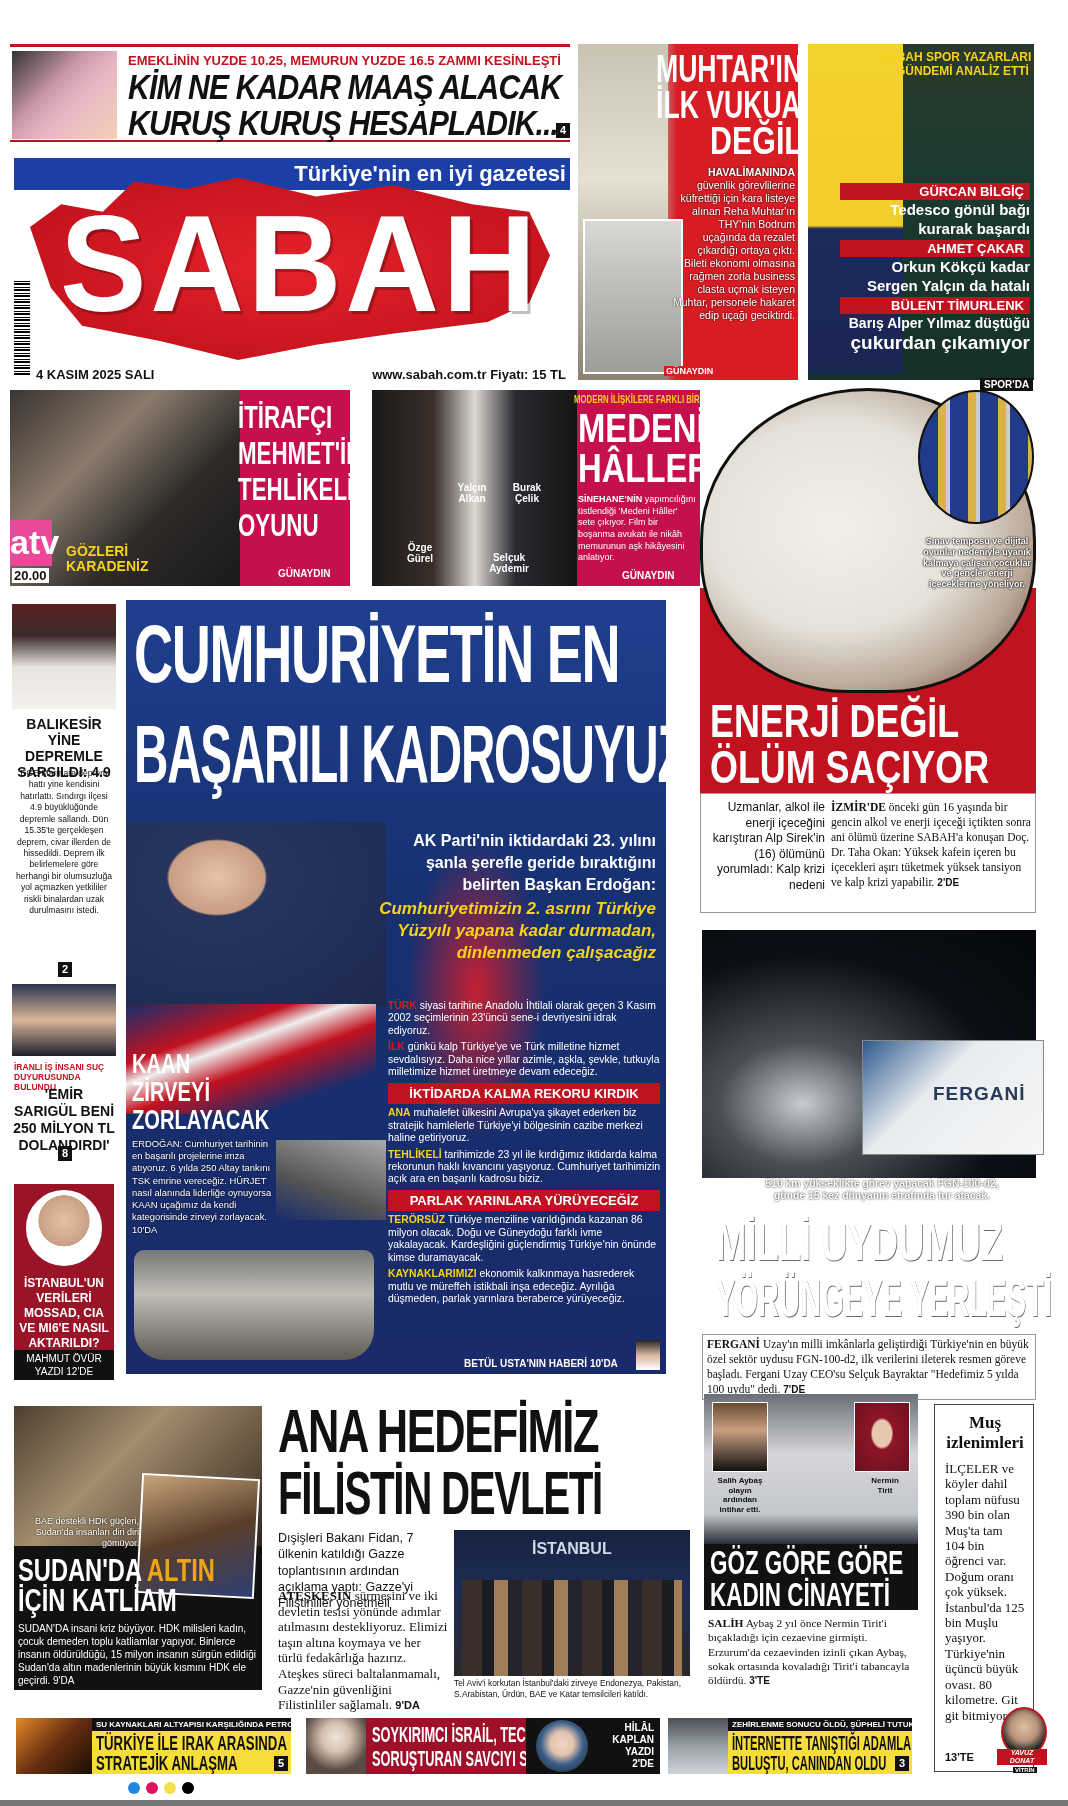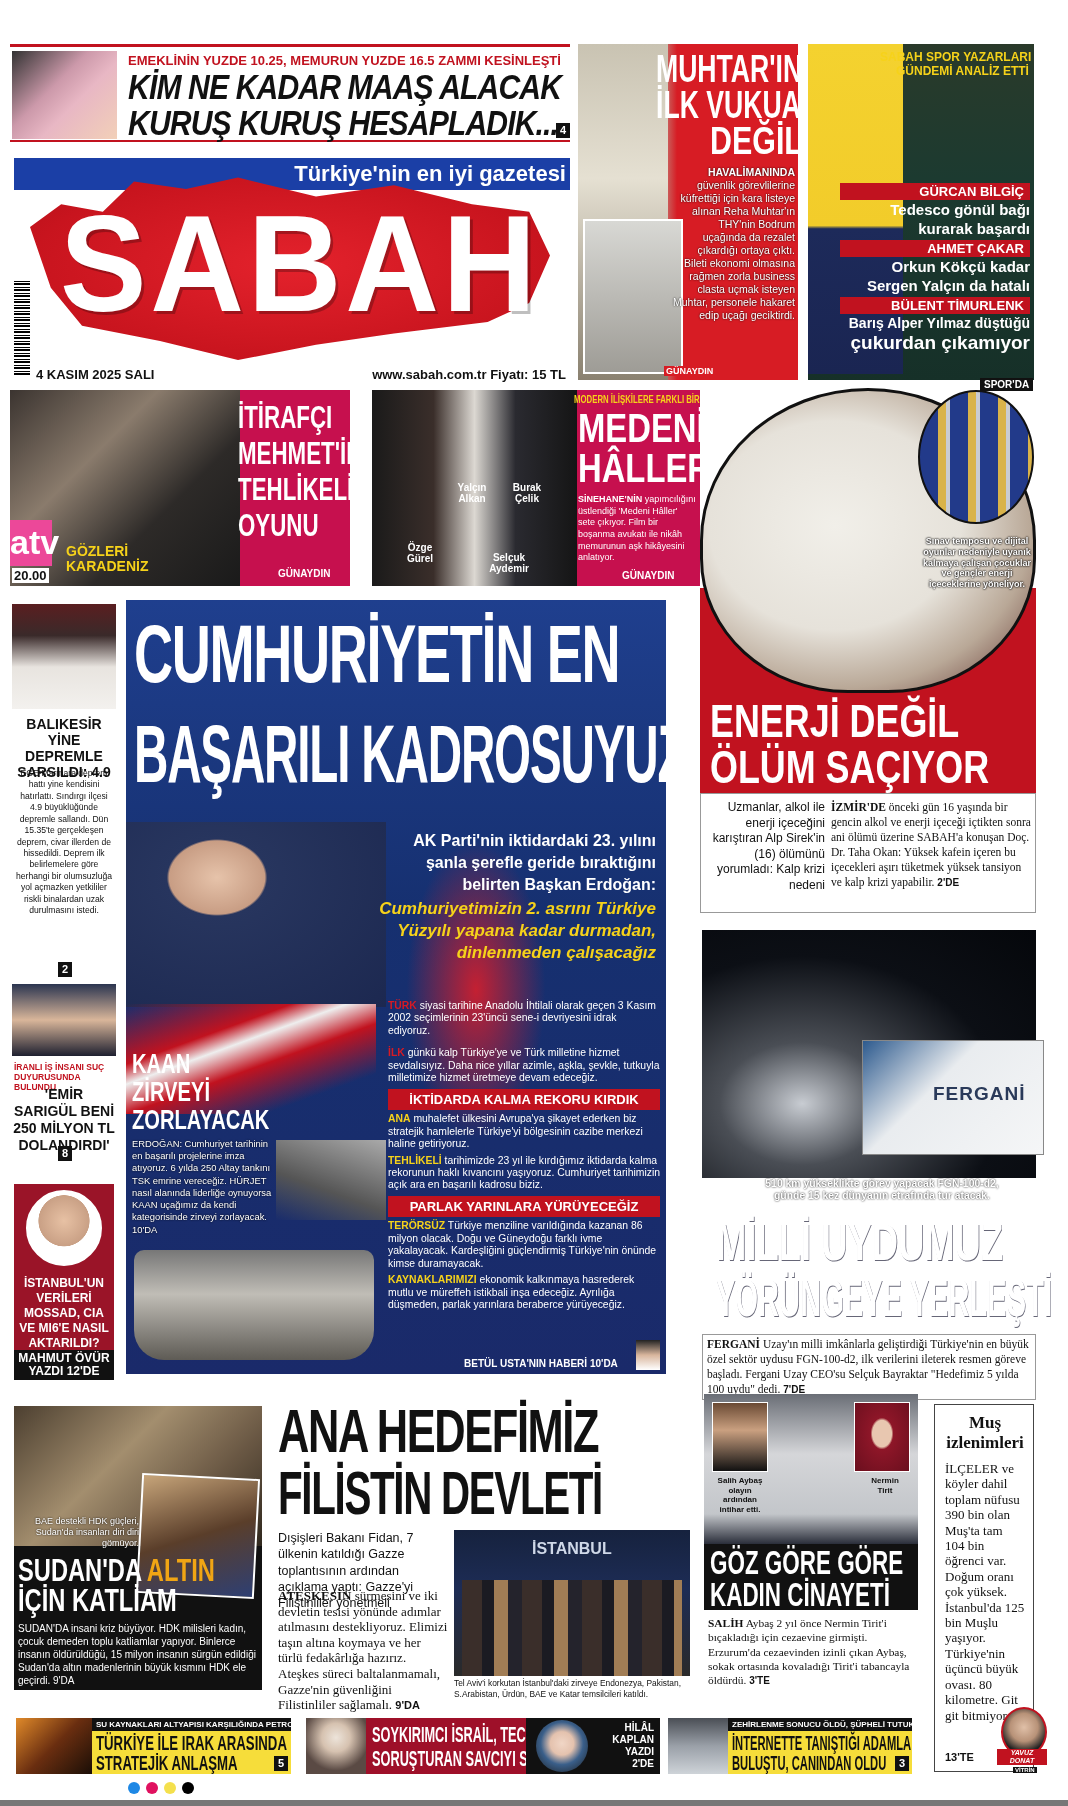--- a/index.html
+++ b/index.html
@@ -127,21 +127,21 @@
 <div class="abs" style="left:12px;top:978px;width:104px;height:200px">
   <div class="abs photo" style="left:0;top:6px;width:104px;height:72px;background:linear-gradient(180deg,#2b3550 0%,#d9b69a 50%,#1e2030 100%)"></div>
   <div class="abs" style="left:2px;top:84px;width:104px;font-size:8.5px;color:#c1121f;font-weight:bold;line-height:1.2">İRANLI İŞ İNSANI SUÇ DUYURUSUNDA BULUNDU</div>
   <div class="abs" style="left:0;top:108px;width:104px;font-size:14px;font-weight:bold;line-height:17px;text-align:center">'EMİR SARIGÜL BENİ 250 MİLYON TL DOLANDIRDI'</div>
   <span class="abs pagebox" style="left:46px;top:168px">8</span>
 </div>
 
 <div class="abs" style="left:14px;top:1184px;width:100px;height:196px;background:#9a1428">
   <div class="abs photo" style="left:12px;top:6px;width:76px;height:76px;border-radius:50%;background:radial-gradient(circle at 50% 40%,#e7c1a4 0%,#c9a085 45%,#fff 46%);border:2px solid #fff"></div>
   <div class="abs" style="left:4px;top:92px;width:92px;font-size:12px;font-weight:bold;color:#fff;line-height:15px;text-align:center">İSTANBUL'UN VERİLERİ MOSSAD, CIA VE MI6'E NASIL AKTARILDI?</div>
-  <div class="abs" style="left:0;top:166px;width:100px;height:30px;background:#111;color:#fff;font-size:12px;font-weight:bold;text-align:center;line-height:13px;padding-top:2px">
+  <div class="abs" style="left:0;top:166px;width:100px;height:30px;background:#111;color:#fff;font-size:10px;font-weight:normal;text-align:center;line-height:13px;padding-top:2px">
     <div>MAHMUT ÖVÜR</div>
     <div>YAZDI 12'DE</div>
   </div>
 </div>
 
 <div class="abs" style="left:126px;top:600px;width:540px;height:774px;background:linear-gradient(180deg,#1f3f8e 0%,#163070 40%,#1a2a6a 100%);overflow:hidden">
   <div class="abs" style="left:280px;top:240px;width:140px;height:300px;background:radial-gradient(ellipse,#c42032 0%,rgba(196,32,50,0) 70%)"></div>
   <div class="abs" style="left:8px;top:4px;font-size:82px;font-weight:bold;color:#fff;white-space:nowrap;letter-spacing:-2px;transform:scaleX(0.66);transform-origin:left;line-height:100px">CUMHURİYETİN EN</div>
   <div class="abs" style="left:8px;top:104px;font-size:82px;font-weight:bold;color:#fff;white-space:nowrap;letter-spacing:-2px;transform:scaleX(0.58);transform-origin:left;line-height:100px">BAŞARILI KADROSUYUZ</div>
   <div class="abs photo" style="left:0;top:222px;width:260px;height:185px;background:radial-gradient(ellipse at 35% 30%,#e6c3aa 0%,#c89d84 20%,#27355e 21%,#1c2850 100%)"></div>
@@ -150,21 +150,21 @@
   <div class="abs photo" style="left:0;top:404px;width:250px;height:110px;background:linear-gradient(160deg,rgba(0,0,0,0) 0%,#c1121f 30%,#eee 40%,#c1121f 55%,rgba(0,0,0,0) 80%)"></div>
   <div class="abs photo" style="left:150px;top:540px;width:110px;height:80px;background:linear-gradient(200deg,#aaa 0%,#555 60%,rgba(0,0,0,0) 100%)"></div>
   <div class="abs photo" style="left:8px;top:650px;width:240px;height:110px;background:linear-gradient(180deg,#777 0%,#c0bdb6 40%,#5e5b55 100%);border-radius:10px 10px 30px 30px"></div>
   <div class="abs" style="left:6px;top:450px;font-size:28px;font-weight:bold;color:#fff;line-height:28px;transform:scaleX(0.72);transform-origin:left">
     <div>KAAN</div>
     <div>ZİRVEYİ</div>
     <div>ZORLAYACAK</div>
   </div>
   <p class="abs" style="left:6px;top:538px;width:140px;font-size:9.4px;color:#fff;line-height:1.3;text-shadow:0 0 2px #000">ERDOĞAN: Cumhuriyet tarihinin en başarılı projelerine imza atıyoruz. 6 yılda 250 Altay tankını TSK emrine vereceğiz. HÜRJET nasıl alanında liderliğe oynuyorsa KAAN uçağımız da kendi kategorisinde zirveyi zorlayacak. 10'DA</p>
   <div class="abs" style="left:262px;top:400px;width:272px;font-size:10.4px;color:#fff;line-height:1.32">
-    <p style="margin-bottom:10px"><span class="hl">TÜRK</span><span> siyasi tarihine Anadolu İhtilali olarak geçen 3 Kasım 2002 seçimlerinin 23'üncü sene-i devriyesini idrak ediyoruz.</span></p>
+    <p style="margin-bottom:4px"><span class="hl">TÜRK</span><span> siyasi tarihine Anadolu İhtilali olarak geçen 3 Kasım 2002 seçimlerinin 23'üncü sene-i devriyesini idrak ediyoruz.</span></p>
     <p style="margin-bottom:4px"><span class="hl">İLK</span><span> günkü kalp Türkiye'ye ve Türk milletine hizmet sevdalısıyız. Daha nice yıllar azimle, aşkla, şevkle, tutkuyla milletimize hizmet üretmeye devam edeceğiz.</span></p>
     <div class="secbar">İKTİDARDA KALMA REKORU KIRDIK</div>
     <p style="margin-bottom:4px"><span class="hly">ANA</span><span> muhalefet ülkesini Avrupa'ya şikayet ederken biz stratejik hamlelerle Türkiye'yi bölgesinin cazibe merkezi haline getiriyoruz.</span></p>
     <p style="margin-bottom:4px"><span class="hly">TEHLİKELİ</span><span> tarihimizde 23 yıl ile kırdığımız iktidarda kalma rekorunun haklı kıvancını yaşıyoruz. Cumhuriyet tarihimizin açık ara en başarılı kadrosu biziz.</span></p>
     <div class="secbar">PARLAK YARINLARA YÜRÜYECEĞİZ</div>
     <p style="margin-bottom:4px"><span class="hly">TERÖRSÜZ</span><span> Türkiye menziline varıldığında kazanan 86 milyon olacak. Doğu ve Güneydoğu farklı ivme yakalayacak. Kardeşliğini güçlendirmiş Türkiye'nin önünde kimse duramayacak.</span></p>
     <p style="margin-bottom:4px"><span class="hly">KAYNAKLARIMIZI</span><span> ekonomik kalkınmaya hasrederek mutlu ve müreffeh istikbali inşa edeceğiz. Ayrılığa düşmeden, parlak yarınlara beraberce yürüyeceğiz.</span></p>
   </div>
   <div class="abs" style="left:338px;top:758px;font-size:10px;font-weight:bold;color:#fff">BETÜL USTA'NIN HABERİ 10'DA</div>
   <div class="abs photo" style="left:510px;top:740px;width:24px;height:30px;background:linear-gradient(180deg,#222,#d8b59c 50%,#fff)"></div>

